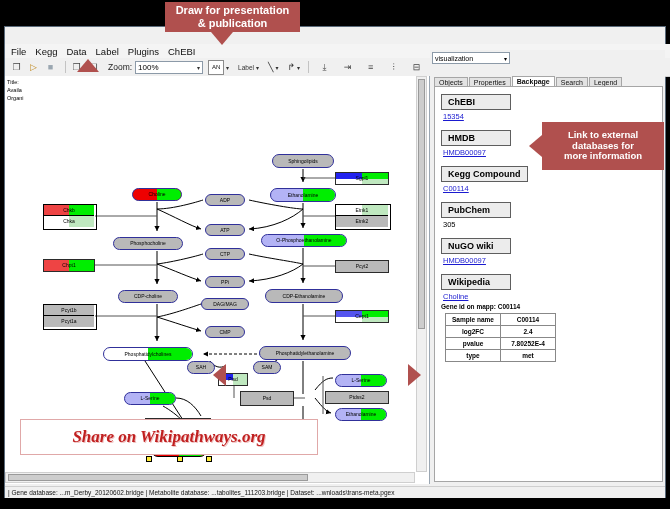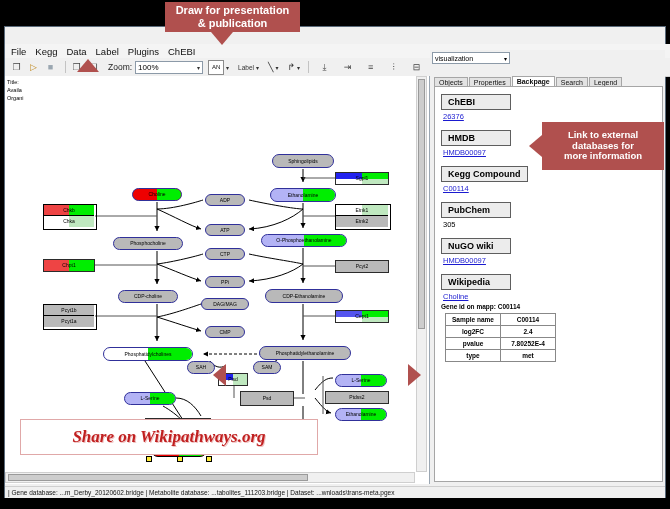--- a/index.html
+++ b/index.html
@@ -407,21 +407,21 @@
   <div class="tabs">
     <div class="tab">Objects</div>
     <div class="tab">Properties</div>
     <div class="tab active">Backpage</div>
     <div class="tab">Search</div>
     <div class="tab">Legend</div>
   </div>
 
   <div class="panelbody">
     <div class="dbhead">ChEBI</div>
-    <a href="#" class="dblink">26376</a>
+    <a href="#" class="dblink">15354</a>
 
     <div class="dbhead">HMDB</div>
     <a href="#" class="dblink">HMDB00097</a>
 
     <div class="dbhead">Kegg Compound</div>
     <a href="#" class="dblink">C00114</a>
 
     <div class="dbhead">PubChem</div>
     <span class="dbplain">305</span>
 

